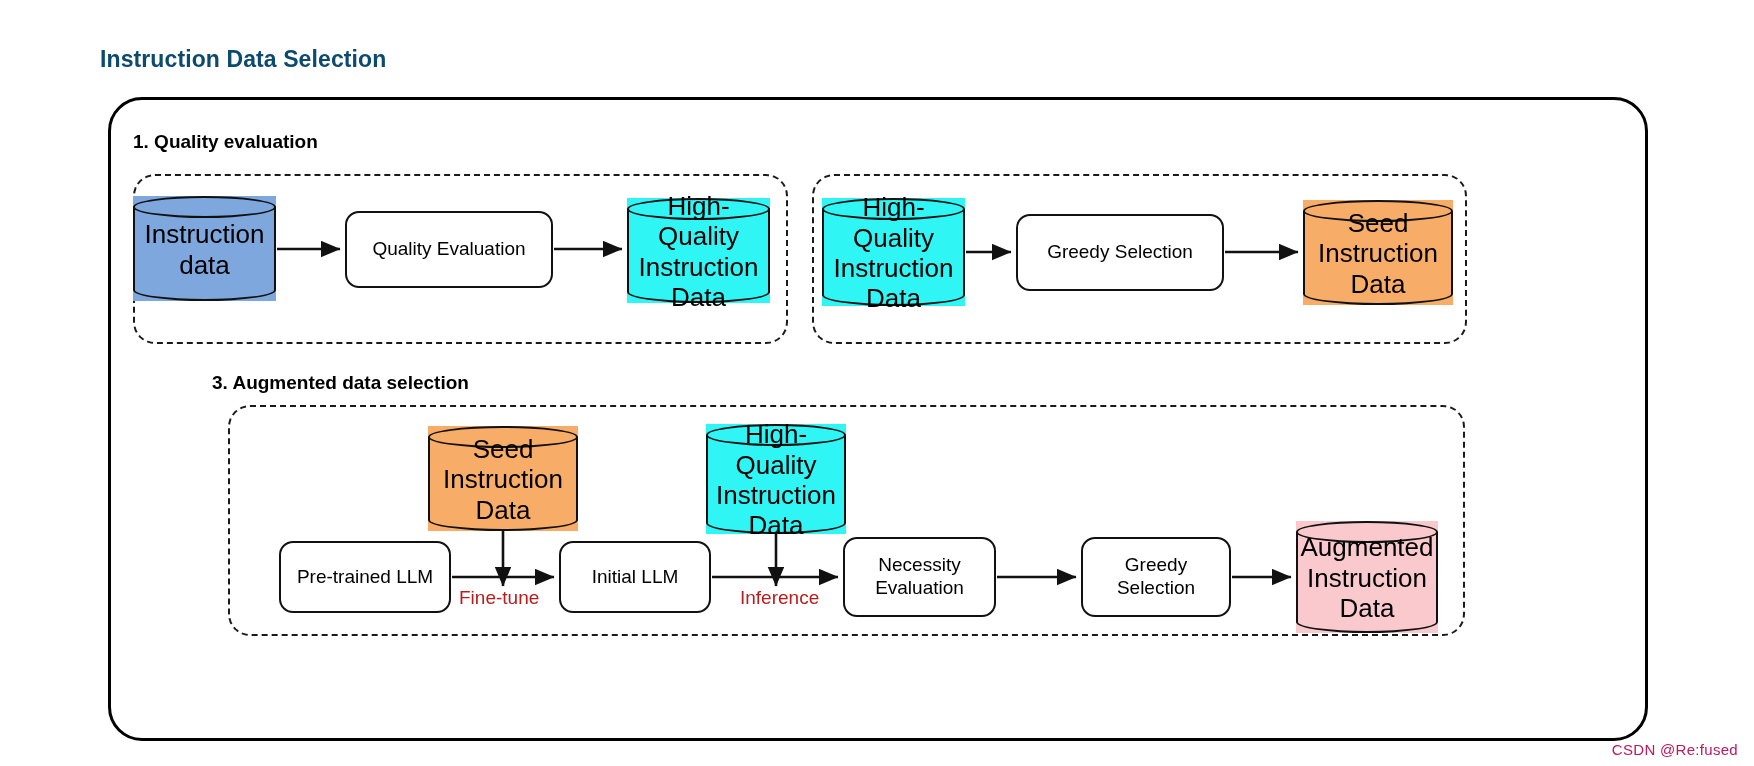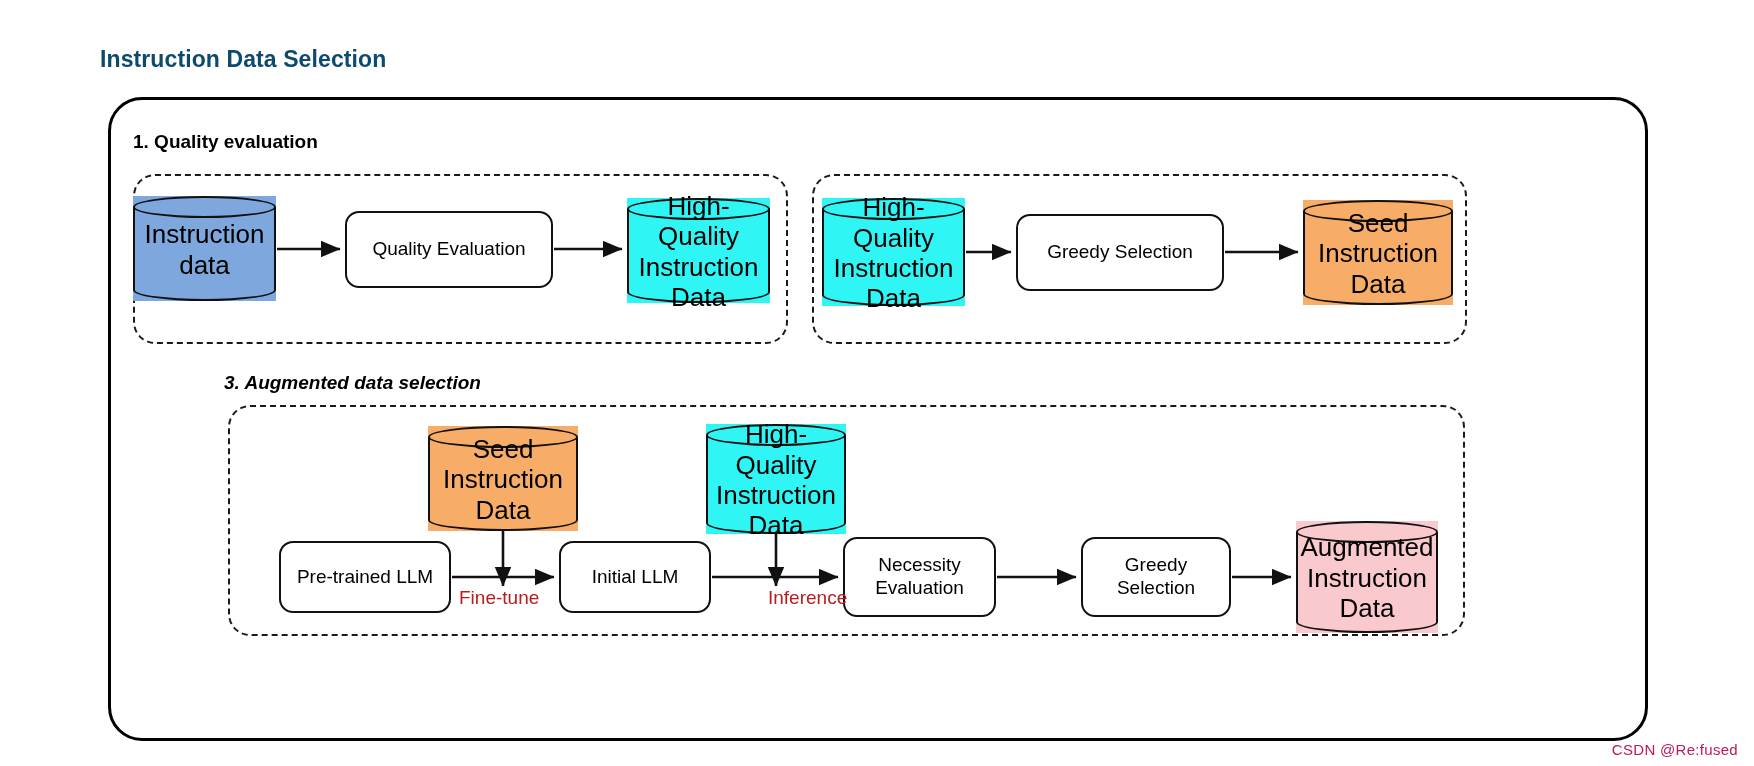--- a/index.html
+++ b/index.html
@@ -48,21 +48,21 @@
 
   .section-heading {
     position: absolute;
     font-size: 19px;
     font-weight: bold;
     color: #000000;
     white-space: nowrap;
   }
   #heading-1 { left: 133px; top: 131px; }
   #heading-2 { left: 812px; top: 131px; }
-  #heading-3 { left: 224px; top: 372px; font-style: italic; }
+  #heading-3 { left: 212px; top: 372px; }
 
   
   .proc-box {
     position: absolute;
     border: 2.2px solid #111;
     border-radius: 14px;
     background: #ffffff;
     box-sizing: border-box;
     display: flex;
     align-items: center;
@@ -249,21 +249,21 @@
     <div class="bottom-ellipse"></div>
     <div class="fill"></div>
     <div class="body"></div>
     <div class="top-ellipse"></div>
     <div class="label">Augmented
 Instruction
 Data</div>
   </div>
 
   <div class="edge-label" style="left:459px; top:587px;">Fine-tune</div>
-  <div class="edge-label" style="left:768px; top:587px;">Inference</div>
+  <div class="edge-label" style="left:740px; top:587px;">Inference</div>
 
   <svg id="arrow-layer" width="1754" height="766" viewBox="0 0 1754 766">
     <defs>
       <marker id="ah" markerWidth="9" markerHeight="9" refX="7.4" refY="3.2" orient="auto" markerUnits="strokeWidth">
         <path d="M0,0 L7.6,3.2 L0,6.4 z" fill="#111"></path>
       </marker>
     </defs>
     <g stroke="#111" stroke-width="2.6" fill="none" marker-end="url(#ah)">
 
       <line x1="277" y1="249" x2="340" y2="249"></line>

